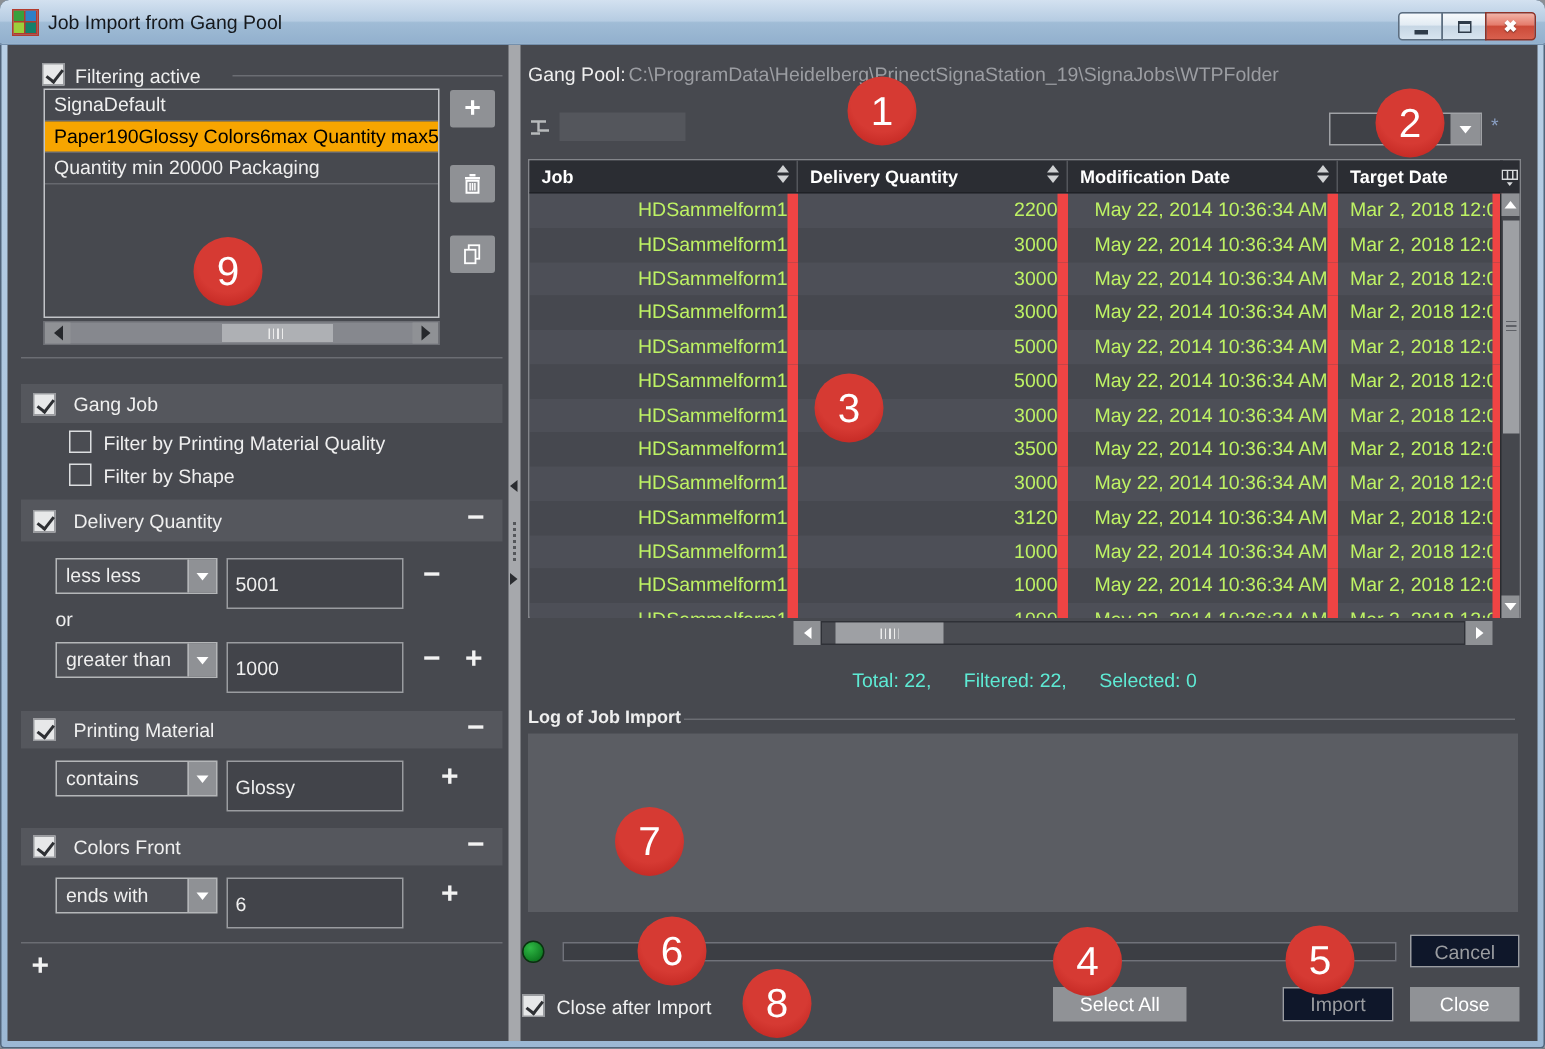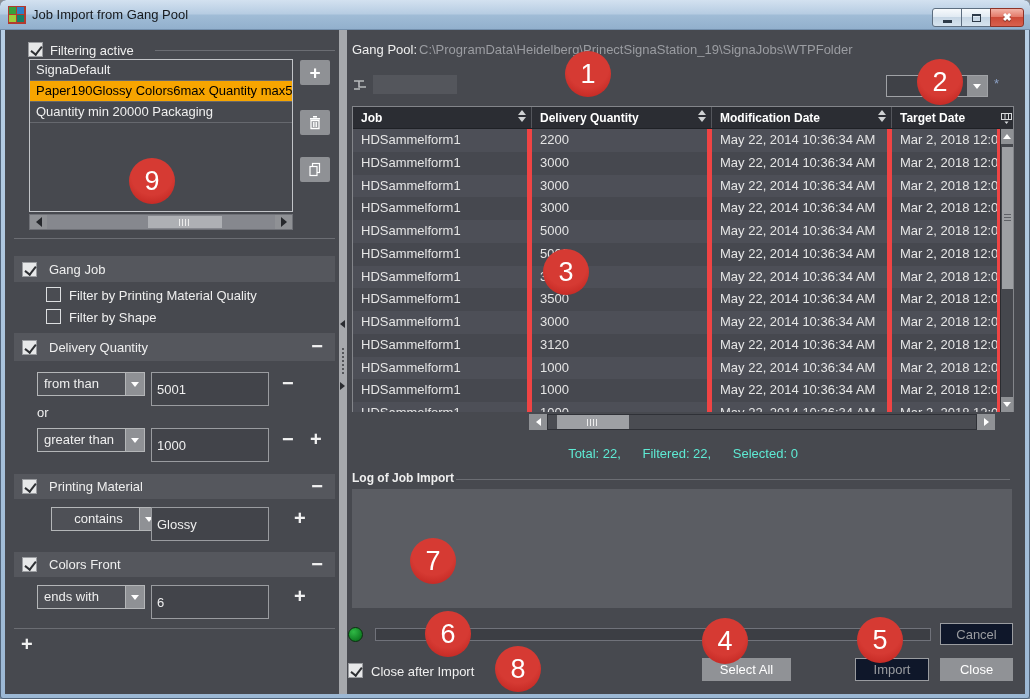--- a/index.html
+++ b/index.html
@@ -81,21 +81,21 @@
   .op-select { display:flex; width:108px; height:24px; background:#4e5056; border:1px solid #b4b6b8; }
   .op-select .val { flex:1; font-size:13px; color:#efefef; line-height:22px; padding-left:6px; white-space:nowrap; overflow:hidden; }
   .op-select .dd { width:19px; background:#8f9195; border-left:1px solid #b4b6b8; display:flex; align-items:center; justify-content:center; }
   .tri-dn-w { width:0;height:0;border-left:4px solid transparent;border-right:4px solid transparent;border-top:5px solid #fff; }
   .val-input { position:absolute; width:118px; height:24px; background:#42444a; border:1px solid #9a9ca0;
     color:#efefef; font-family:"Liberation Sans",sans-serif; font-size:13px; padding:16px 5px; }
 
   #dq-op1 { left:32px; top:342px; } #dq-val1 { left:146px; top:342px; } #dq-minus1 { left:277px; top:344px; }
   #or-label { left:32px; top:375px; }
   #dq-op2 { left:32px; top:398px; } #dq-val2 { left:146px; top:398px; } #dq-minus2 { left:277px; top:400px; } #dq-plus2 { left:305px; top:400px; }
-  #pm-op { left:46px; top:477px;text-align:center; } #pm-val { left:146px; top:477px; } #pm-plus { left:289px; top:479px; }
+  #pm-op { left:32px; top:477px; } #pm-val { left:146px; top:477px; } #pm-plus { left:289px; top:479px; }
   #cf-op { left:32px; top:555px; } #cf-val { left:146px; top:555px; } #cf-plus { left:289px; top:557px; }
   #add-filter { left:16px; top:605px; }
 
   
   #splitter { left:334px; top:0; width:8px; height:664px; background:#a6a8ac; }
   #splitter::after { content:""; position:absolute; left:3px; top:318px; width:2px; height:28px;
     background:repeating-linear-gradient(#54565a 0 2px,transparent 2px 4px); }
   .sp-tri { position:absolute; left:1px; width:0; height:0; }
   .sp-tri.l { top:290px; border-top:4px solid transparent; border-bottom:4px solid transparent; border-right:5px solid #2a2c30; }
   .sp-tri.r { top:352px; border-top:4px solid transparent; border-bottom:4px solid transparent; border-left:5px solid #2a2c30; }
@@ -115,22 +115,22 @@
   .th { position:relative; display:flex; align-items:center; padding-left:8px; padding-right:14px;
     font-size:12px; font-weight:bold; color:#fff; border-right:1px solid #54565c; white-space:nowrap; overflow:hidden; }
   .w0{width:179px} .w1{width:180px} .w2{width:180px} .w3{width:110px}
   .sorticons { position:absolute; right:5px; top:3px; display:flex; flex-direction:column; align-items:center; }
   .tri-up { width:0;height:0;border-left:4px solid transparent;border-right:4px solid transparent;border-bottom:5px solid #cfd1d3; }
   .tri-down { width:0;height:0;border-left:4px solid transparent;border-right:4px solid transparent;border-top:5px solid #cfd1d3; margin-top:2px; }
   #corner-cell { position:absolute; right:0; top:0; width:13px; height:22px; background:#2b2d33; display:flex; align-items:center; justify-content:center; }
   #table-body { position:absolute; left:0; top:22px; width:649px; height:283px; overflow:hidden; }
   .tr { display:flex; height:22.75px; background:#46484f; }
   .tr:nth-child(odd) { background:#4d4f57; }
-  .td { padding-left:8px; font-size:13px; color:#e5e5e5; line-height:22.75px; border-right:5px solid #ef4444;
-    white-space:nowrap; overflow:hidden; }
+  .td { padding-left:8px; font-size:13px; color:#bef264; line-height:22.75px; border-right:7px solid #ef4444;
+    white-space:nowrap; overflow:hidden;text-align:right; }
   #vscroll { position:absolute; right:0; top:22px; width:13px; height:283px; background:#45474d; border-left:1px solid #2a2c30; }
   .sbtn { position:absolute; left:0; width:12px; height:15px; background:#8f9195; display:flex; align-items:center; justify-content:center; }
   .tri-up-w { width:0;height:0;border-left:4px solid transparent;border-right:4px solid transparent;border-bottom:5px solid #fff; }
   .tri-l-w { width:0;height:0;border-top:4px solid transparent;border-bottom:4px solid transparent;border-right:5px solid #fff; }
   .tri-r-w { width:0;height:0;border-top:4px solid transparent;border-bottom:4px solid transparent;border-left:5px solid #fff; }
   #vs-up { top:0; } #vs-down { bottom:0; }
   #vs-thumb { position:absolute; left:1px; top:18px; width:11px; height:142px; background:#9ea0a4; }
   #vs-thumb::after { content:""; position:absolute; left:2px; top:67px; width:7px; height:8px;
     background:repeating-linear-gradient(#5e6066 0 1px,transparent 1px 3px); }
 
@@ -242,21 +242,21 @@
     <span id="sub1-label" class="lbl">Filter by Printing Material Quality</span>
     <div id="sub2-cb" class="cb dark"></div>
     <span id="sub2-label" class="lbl">Filter by Shape</span>
 
     <div id="band-dq" class="band">
       <div class="cb checked"></div>
       <span class="lbl">Delivery Quantity</span>
       <span class="band-minus minus-btn">−</span>
     </div>
     <div id="dq-op1" class="op-select">
-      <span class="val">from than</span>
+      <span class="val">less less</span>
       <span class="dd">
           <span class="tri-dn-w"></span>
         </span>
     </div>
     <input id="dq-val1" class="val-input" value="5001" style="">
     <span id="dq-minus1" class="minus-btn">−</span>
     <span id="or-label" class="lbl">or</span>
     <div id="dq-op2" class="op-select">
       <span class="val">greater than</span>
       <span class="dd">

